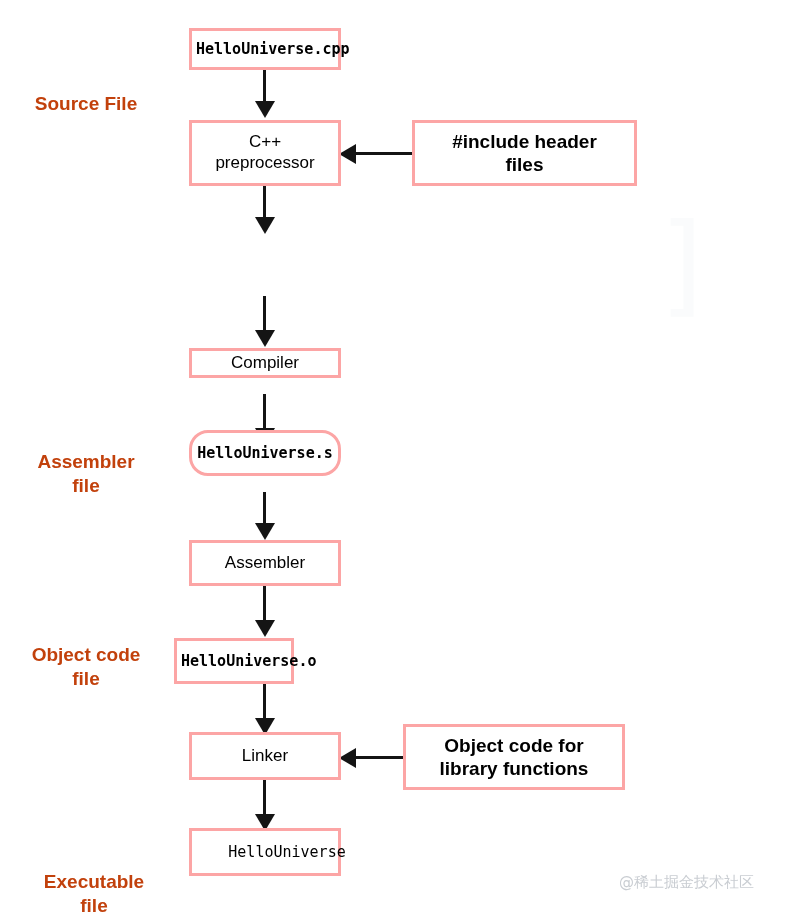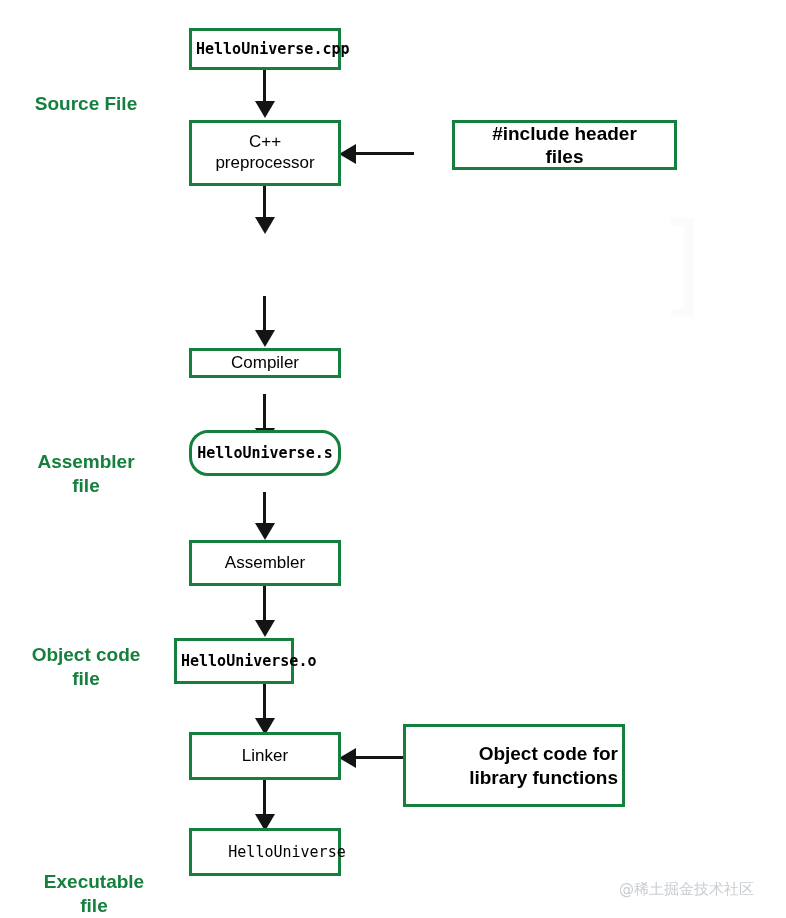--- a/index.html
+++ b/index.html
@@ -20,21 +20,21 @@
     position: absolute;
     left: 0; top: 0;
     width: 786px;
     height: 918px;
   }
 
   
   .box {
     position: absolute;
     box-sizing: border-box;
-    border: 3px solid #15803d;
+    border: 3px solid #fca5a5;
     background: #ffffff;
     display: flex;
     align-items: center;
     justify-content: center;
     text-align: center;
     line-height: 1.22;
     z-index: 3;
   }
   .box .txt {
     display: block;
@@ -68,21 +68,21 @@
 
   
   .stage-label {
     position: absolute;
     width: 160px;
     text-align: center;
     font-family: "Liberation Sans", sans-serif;
     font-weight: bold;
     font-size: 19px;
     line-height: 1.25;
-    color: #15803d;
+    color: #c2410c;
     white-space: pre-line;
     z-index: 3;
   }
 
   
   .vline {
     position: absolute;
     width: 3px;
     background: #141414;
     z-index: 1;
@@ -111,21 +111,20 @@
   }
 
   
   .watermark {
     position: absolute;
     font-family: "DejaVu Sans", sans-serif;
     font-size: 15px;
     color: #c9cdd2;
     z-index: 4;
     white-space: nowrap;
-    margin-top: 7px;
   }
   .watermark-faint {
     position: absolute;
     font-family: "DejaVu Sans", sans-serif;
     font-size: 110px;
     color: #fafbfc;
     z-index: 0;
     white-space: nowrap;
     user-select: none;
   }
@@ -177,21 +176,21 @@
 
   <div class="box mono" style="left:189px; top:28px; width:152px; height:42px;">
     <span class="txt">HelloUniverse.cpp</span>
   </div>
 
   <div class="box sans" style="left:189px; top:120px; width:152px; height:66px;">
     <span class="txt">C++
 preprocessor</span>
   </div>
 
-  <div class="box sans-bold" style="left:412px; top:120px; width:225px; height:50px;margin-left:40px;">
+  <div class="box sans-bold" style="left:412px; top:120px; width:225px; height:66px;">
     <span class="txt">#include header
 files</span>
   </div>
 
 
   <div class="box sans" style="left:189px; top:348px; width:152px; height:30px;">
     <span class="txt">Compiler</span>
   </div>
 
   <div class="box mono" style="left:189px; top:430px; width:152px; height:46px;border-radius:19px;">
@@ -203,21 +202,21 @@
   </div>
 
   <div class="box mono" style="left:174px; top:638px; width:120px; height:46px;">
     <span class="txt">HelloUniverse.o</span>
   </div>
 
   <div class="box sans" style="left:189px; top:732px; width:152px; height:48px;">
     <span class="txt">Linker</span>
   </div>
 
-  <div class="box sans-bold" style="left:403px; top:724px; width:222px; height:83px;text-align:right;">
+  <div class="box sans-bold" style="left:403px; top:724px; width:222px; height:66px;">
     <span class="txt">Object code for
 library functions</span>
   </div>
 
   <div class="box mono-reg" style="left:189px; top:828px; width:152px; height:48px;">
     <span class="txt">HelloUniverse</span>
   </div>
 
   <div class="watermark" style="left:619px; top:873px;">@稀土掘金技术社区</div>
 

